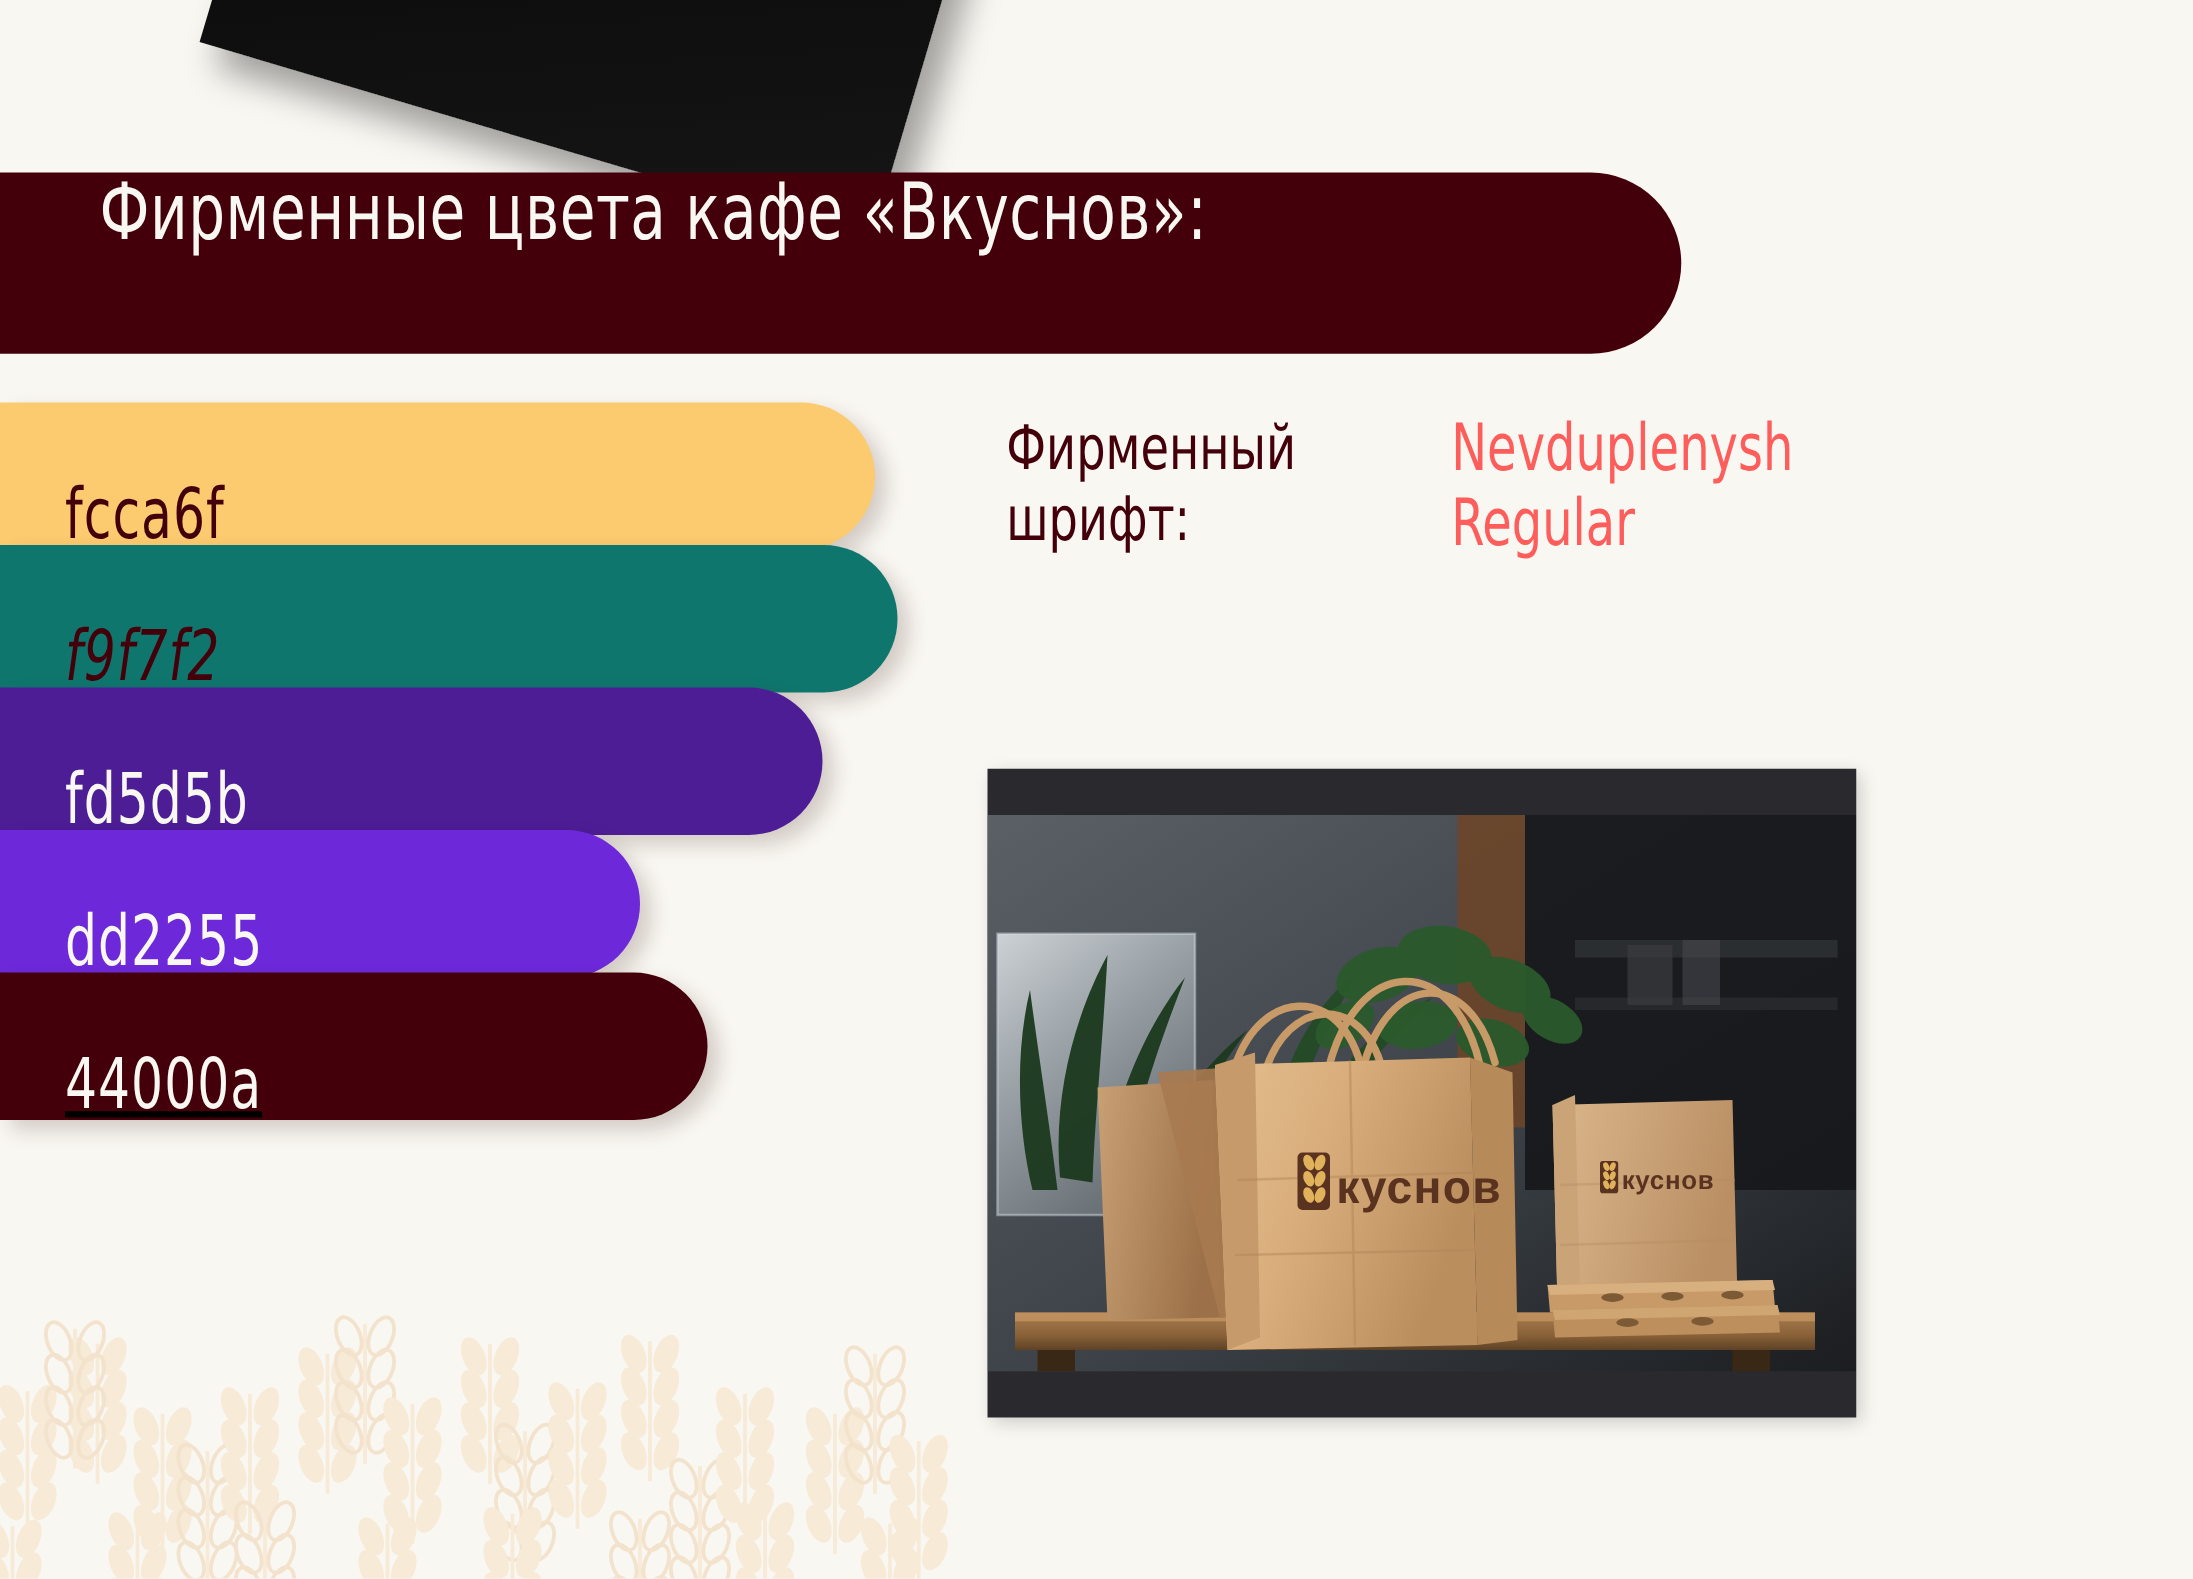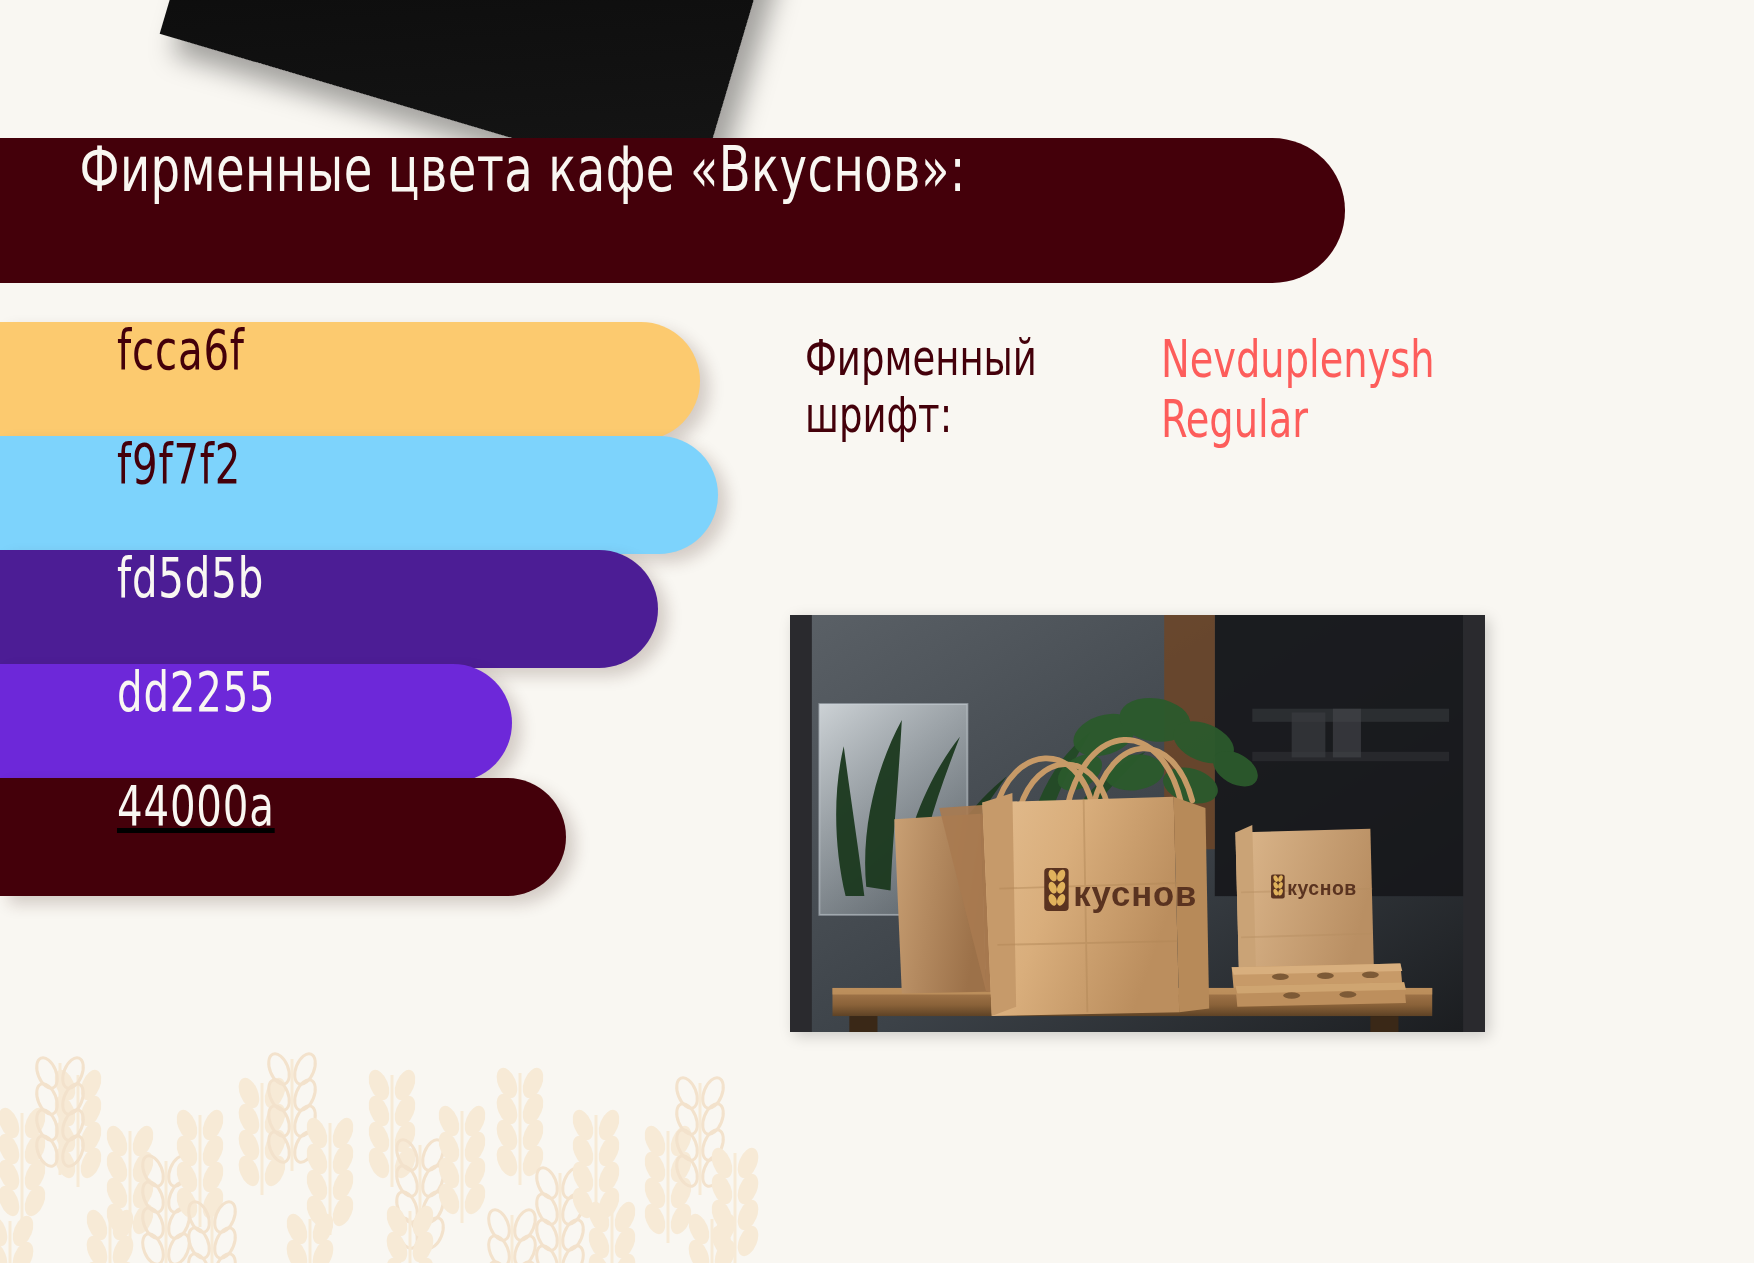--- a/index.html
+++ b/index.html
@@ -61,26 +61,26 @@
     transform-origin:left center;
     white-space:nowrap;
   }
 
   
   .swatches{
     position:absolute; left:0; top:322px; z-index:6;
   }
   .swatch{
     position:relative;
-    display:flex; align-items:flex-start;
+    display:flex; align-items:flex-end;
     height:118px;
     margin-bottom:-4px;
     border-radius:0 60px 60px 0;
     box-shadow:9px 8px 16px rgba(60,30,20,.20);
-    padding-left:117px;
+    padding-left:52px;
   }
   .swatch-label{
     font-size:56px;
     line-height:1;
     font-family:"Liberation Sans Narrow","DejaVu Sans Condensed","Liberation Sans",sans-serif;
     transform:scaleX(.80);
     transform-origin:left center;
     letter-spacing:1px;
     white-space:nowrap;
   }
@@ -110,21 +110,21 @@
     font-family:"Liberation Sans Narrow","DejaVu Sans Condensed","Liberation Sans",sans-serif;
     transform:scaleX(.82);
     transform-origin:left top;
     white-space:nowrap;
   }
 
   
   .product-photo{
     position:absolute;
     left:790px; top:615px;
-    width:695px; height:417px;
+    width:695px; height:519px;
     z-index:6;
     overflow:hidden;
     background:#2a2a2e;
     box-shadow:4px 4px 14px rgba(0,0,0,.18);
   }
   .product-photo svg{ display:block; width:100%; height:100%; }
 </style>
 </head>
 <body>
 
@@ -191,21 +191,21 @@
   <div class="title-bar" style="background: rgb(68, 0, 10);">
     <div class="title-text" style="color: rgb(249, 247, 242);">Фирменные цвета кафе «Вкуснов»:</div>
   </div>
 
   <div class="swatches">
 
     <div class="swatch" id="sw0" style="background: rgb(252, 202, 111); width: 700px;">
       <span class="swatch-label" style="color: rgb(68, 0, 10);">fcca6f</span>
     </div>
 
-    <div class="swatch" id="sw1" style="background: #7dd3fc; width: 718px;">
+    <div class="swatch" id="sw1" style="background: #0f766e; width: 718px; font-style: italic;">
       <span class="swatch-label" style="color: rgb(68, 0, 10);">f9f7f2</span>
     </div>
 
     <div class="swatch" id="sw2" style="background: #4c1d95; width: 658px;">
       <span class="swatch-label" style="color: rgb(249, 247, 242);">fd5d5b</span>
     </div>
 
     <div class="swatch" id="sw3" style="background: #6d28d9; width: 512px;">
       <span class="swatch-label" style="color: rgb(249, 247, 242);">dd2255</span>
     </div>

